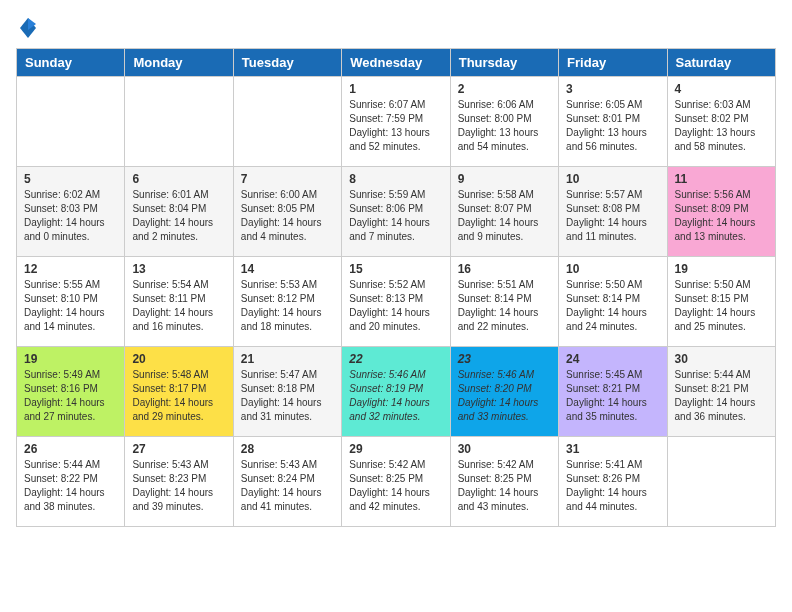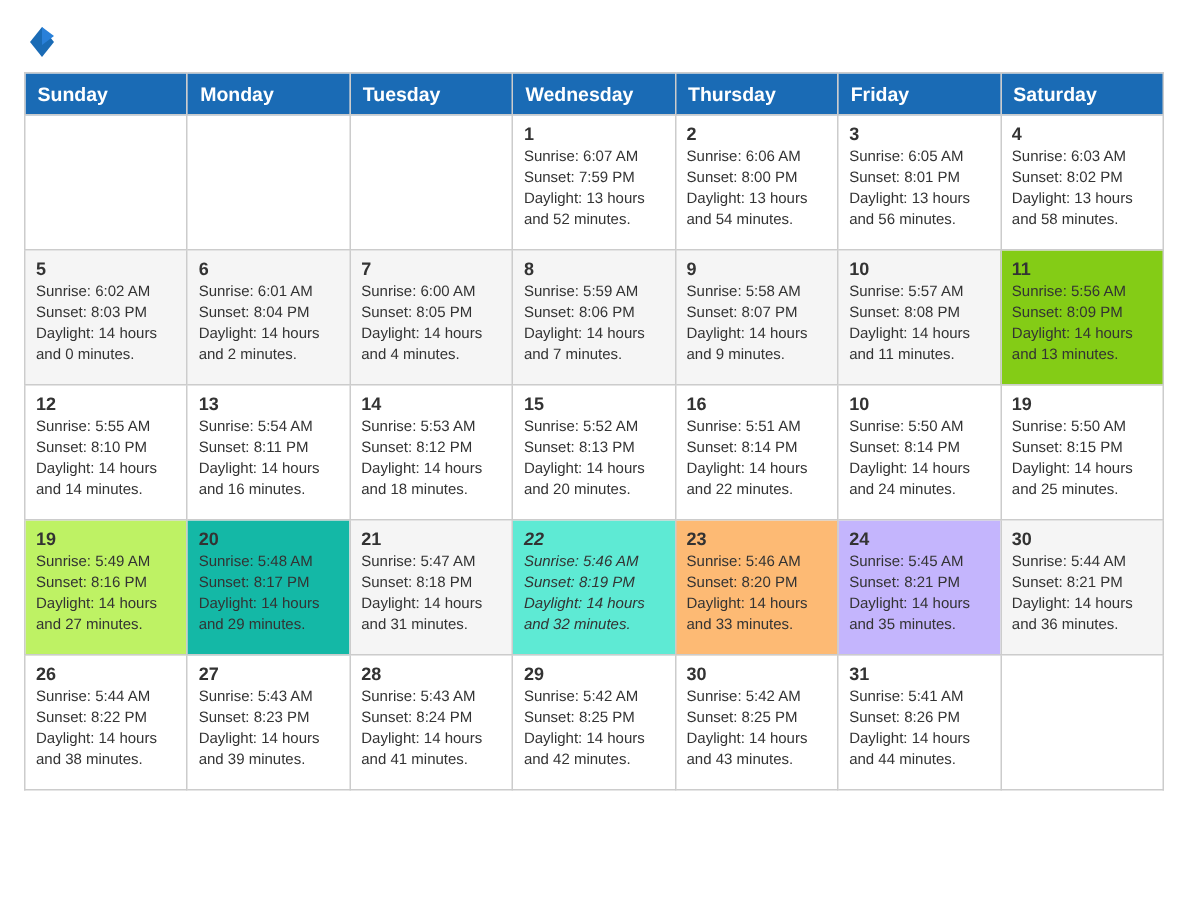--- a/index.html
+++ b/index.html
@@ -167,21 +167,21 @@
           <div class="day-info">Sunrise: 5:59 AM<br>Sunset: 8:06 PM<br>Daylight: 14 hours<br>and 7 minutes.</div>
         </td>
         <td style="background-color: rgb(245, 245, 245);">
           <div class="day-number">9</div>
           <div class="day-info">Sunrise: 5:58 AM<br>Sunset: 8:07 PM<br>Daylight: 14 hours<br>and 9 minutes.</div>
         </td>
         <td style="background-color: rgb(245, 245, 245);">
           <div class="day-number">10</div>
           <div class="day-info">Sunrise: 5:57 AM<br>Sunset: 8:08 PM<br>Daylight: 14 hours<br>and 11 minutes.</div>
         </td>
-        <td style="background-color: #84cc16;">
+        <td style="background-color: #f9a8d4;">
           <div class="day-number">11</div>
           <div class="day-info">Sunrise: 5:56 AM<br>Sunset: 8:09 PM<br>Daylight: 14 hours<br>and 13 minutes.</div>
         </td>
       </tr>
       <tr>
         <td>
           <div class="day-number">12</div>
           <div class="day-info">Sunrise: 5:55 AM<br>Sunset: 8:10 PM<br>Daylight: 14 hours<br>and 14 minutes.</div>
         </td>
         <td>
@@ -207,33 +207,33 @@
         <td>
           <div class="day-number">19</div>
           <div class="day-info">Sunrise: 5:50 AM<br>Sunset: 8:15 PM<br>Daylight: 14 hours<br>and 25 minutes.</div>
         </td>
       </tr>
       <tr>
         <td style="background-color: #bef264;">
           <div class="day-number">19</div>
           <div class="day-info">Sunrise: 5:49 AM<br>Sunset: 8:16 PM<br>Daylight: 14 hours<br>and 27 minutes.</div>
         </td>
-        <td style="background-color: #14b8a6;">
+        <td style="background-color: #fde047;">
           <div class="day-number">20</div>
           <div class="day-info">Sunrise: 5:48 AM<br>Sunset: 8:17 PM<br>Daylight: 14 hours<br>and 29 minutes.</div>
         </td>
         <td style="background-color: rgb(245, 245, 245);">
           <div class="day-number">21</div>
           <div class="day-info">Sunrise: 5:47 AM<br>Sunset: 8:18 PM<br>Daylight: 14 hours<br>and 31 minutes.</div>
         </td>
         <td style="background-color: #5eead4; font-style: italic;">
           <div class="day-number">22</div>
           <div class="day-info">Sunrise: 5:46 AM<br>Sunset: 8:19 PM<br>Daylight: 14 hours<br>and 32 minutes.</div>
         </td>
-        <td style="background-color: #fdba74;">
+        <td style="background-color: #0ea5e9; font-style: italic;">
           <div class="day-number">23</div>
           <div class="day-info">Sunrise: 5:46 AM<br>Sunset: 8:20 PM<br>Daylight: 14 hours<br>and 33 minutes.</div>
         </td>
         <td style="background-color: #c4b5fd;">
           <div class="day-number">24</div>
           <div class="day-info">Sunrise: 5:45 AM<br>Sunset: 8:21 PM<br>Daylight: 14 hours<br>and 35 minutes.</div>
         </td>
         <td style="background-color: rgb(245, 245, 245);">
           <div class="day-number">30</div>
           <div class="day-info">Sunrise: 5:44 AM<br>Sunset: 8:21 PM<br>Daylight: 14 hours<br>and 36 minutes.</div>

